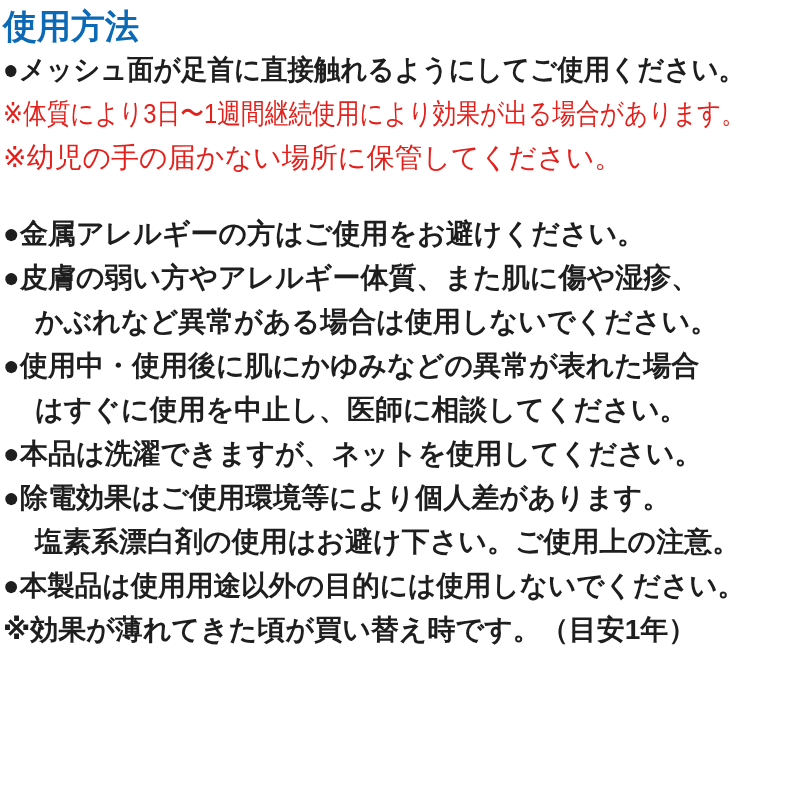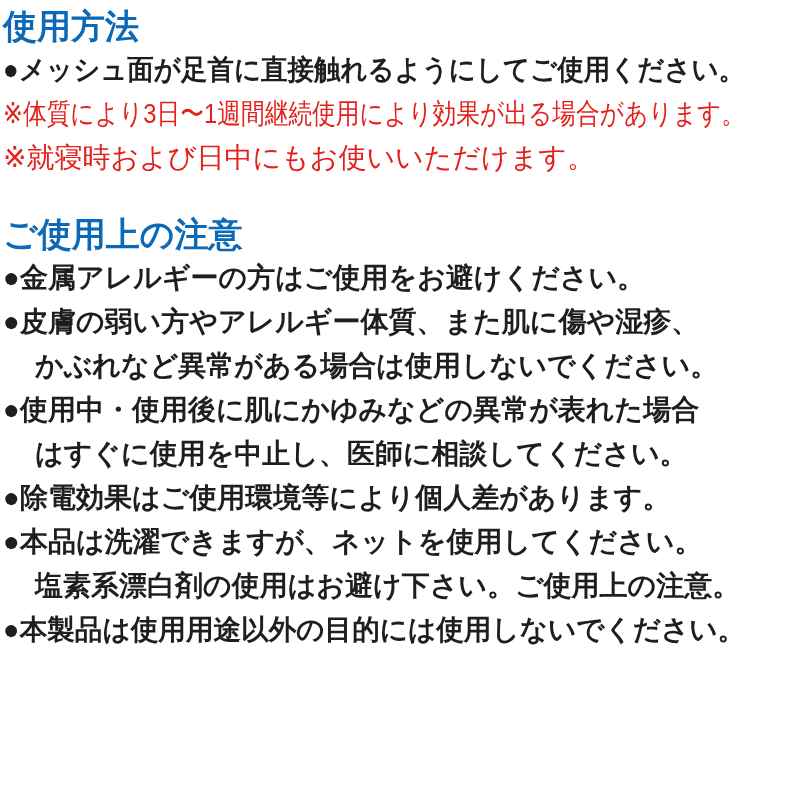--- a/index.html
+++ b/index.html
@@ -55,56 +55,58 @@
   <div class="section section-usage">
     <h2 class="section-heading">使用方法</h2>
 
     <div class="line">
       <span class="fit" style="transform: scaleX(0.9455); transform-origin: 0px 50%;">●メッシュ面が足首に直接触れるようにしてご使用ください。</span>
     </div>
     <div class="line note">
       <span class="fit" style="transform: scaleX(0.8479); transform-origin: 0px 50%;">※体質により3日〜1週間継続使用により効果が出る場合があります。</span>
     </div>
     <div class="line note">
-      <span class="fit">※就寝時および日中にもお使いいただけます。</span>
+      <span class="fit">※幼児の手の届かない場所に保管してください。</span>
     </div>
   </div>
 
   <div class="section section-cautions">
-    <h2 class="section-heading">ご使用上の注意</h2>
 
     <div class="line">
       <span class="fit">●金属アレルギーの方はご使用をお避けください。</span>
     </div>
 
     <div class="line">
       <span class="fit">●皮膚の弱い方やアレルギー体質、また肌に傷や湿疹、</span>
     </div>
     <div class="line indent">
       <span class="fit">かぶれなど異常がある場合は使用しないでください。</span>
     </div>
 
     <div class="line">
       <span class="fit">●使用中・使用後に肌にかゆみなどの異常が表れた場合</span>
     </div>
     <div class="line indent">
       <span class="fit">はすぐに使用を中止し、医師に相談してください。</span>
     </div>
 
     <div class="line">
-      <span class="fit">●除電効果はご使用環境等により個人差があります。</span>
+      <span class="fit">●本品は洗濯できますが、ネットを使用してください。</span>
     </div>
 
     <div class="line">
-      <span class="fit">●本品は洗濯できますが、ネットを使用してください。</span>
+      <span class="fit">●除電効果はご使用環境等により個人差があります。</span>
     </div>
     <div class="line indent">
       <span class="fit">塩素系漂白剤の使用はお避け下さい。ご使用上の注意。</span>
     </div>
 
     <div class="line">
       <span class="fit" style="transform: scaleX(0.9857); transform-origin: 0px 50%;">●本製品は使用用途以外の目的には使用しないでください。</span>
     </div>
 
 
+    <div class="line">
+      <span class="fit">※効果が薄れてきた頃が買い替え時です。（目安1年）</span>
+    </div>
   </div>
 
 </div>
 
 </body></html>

